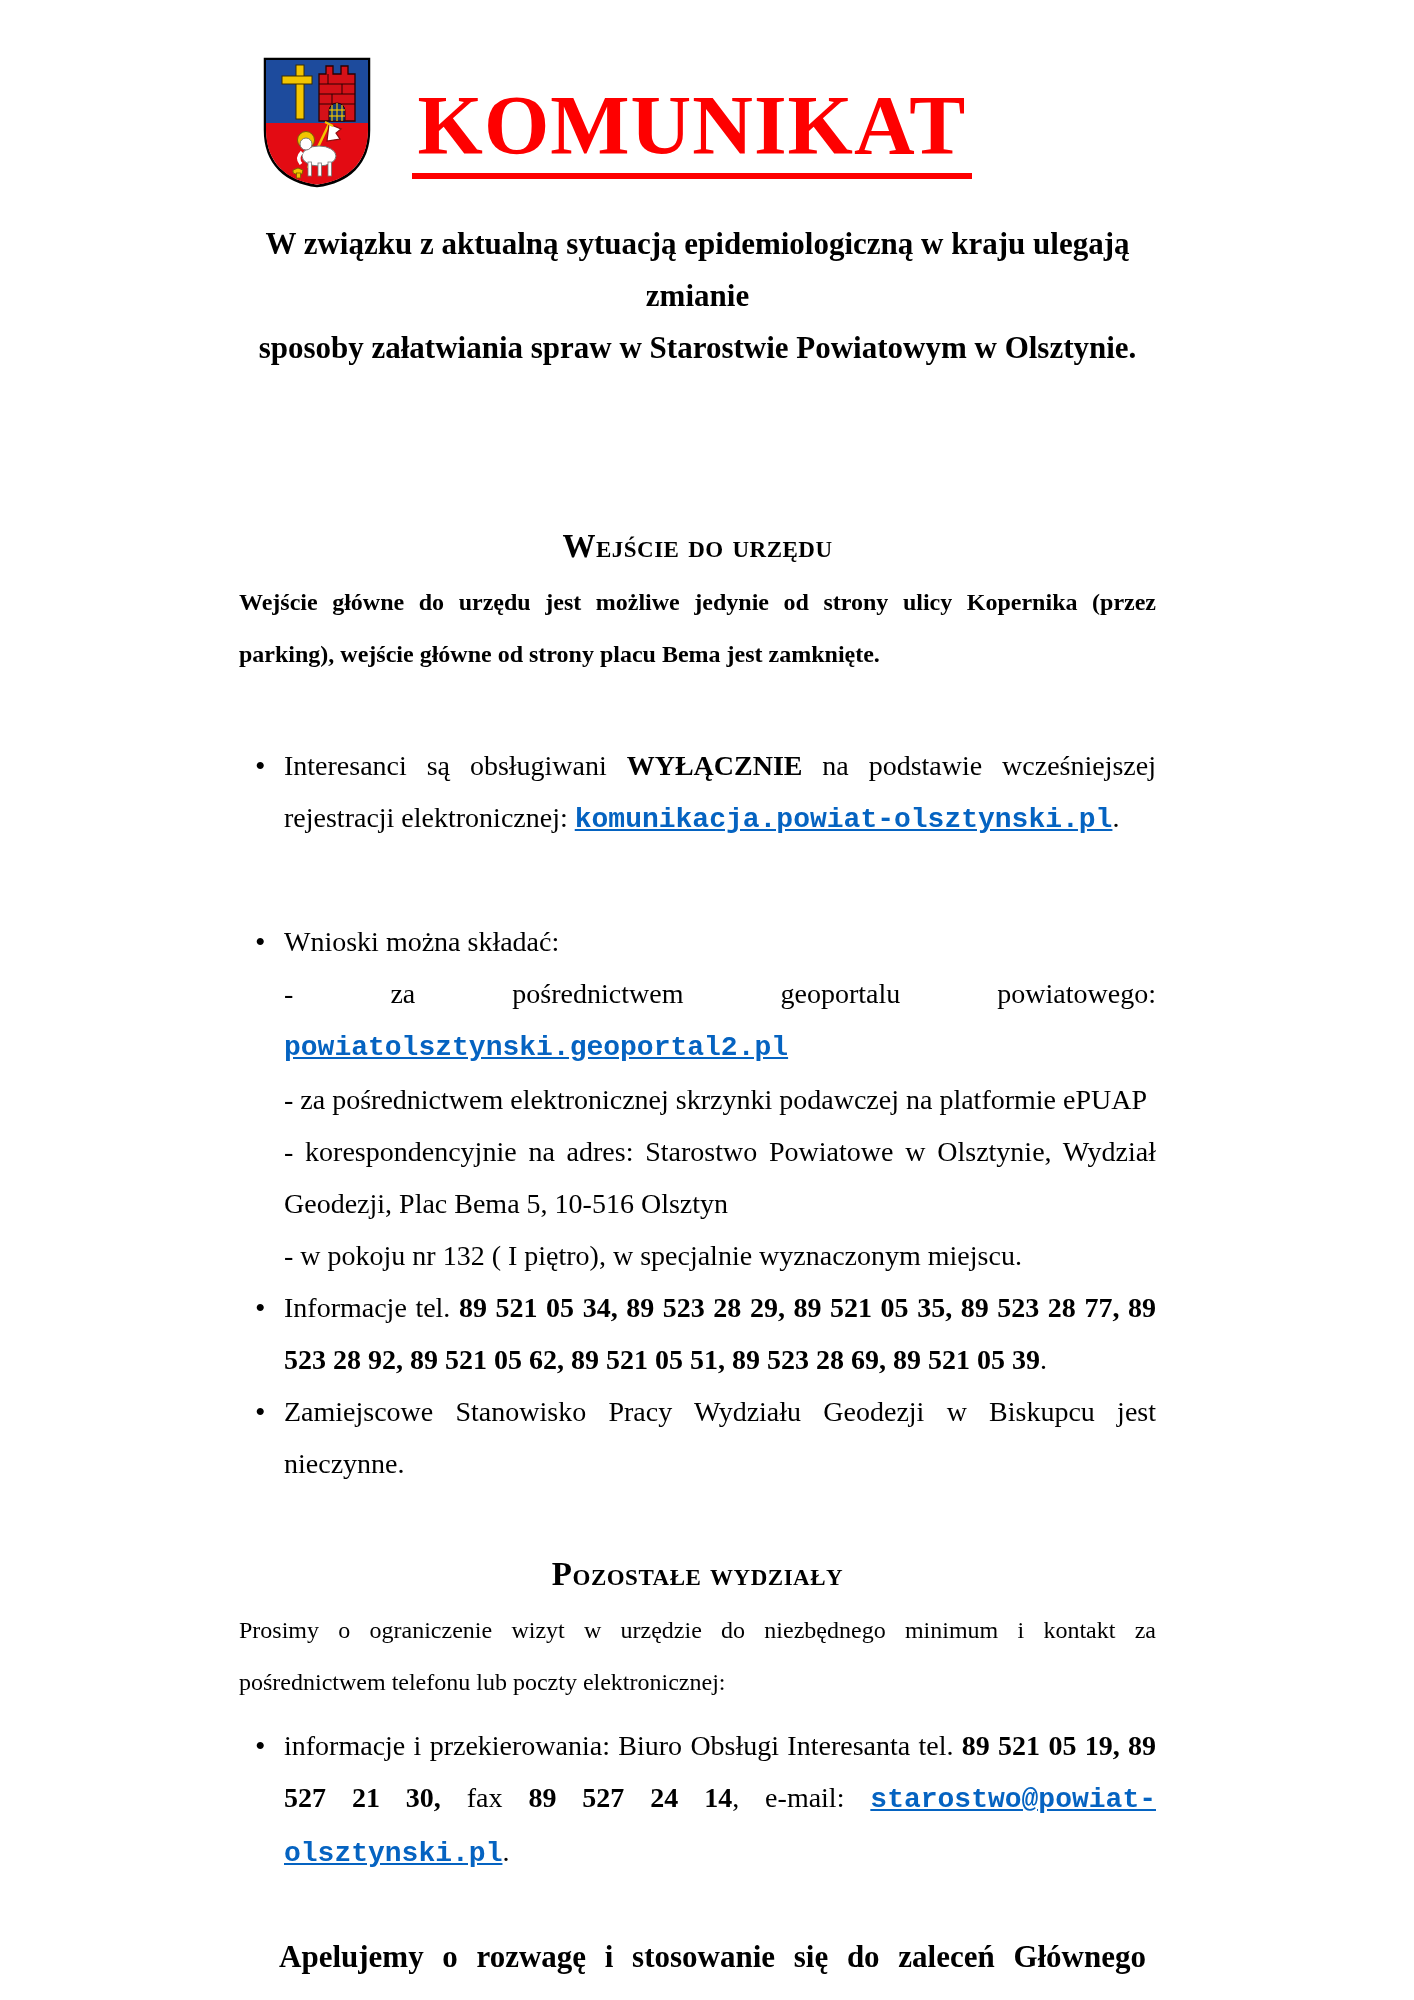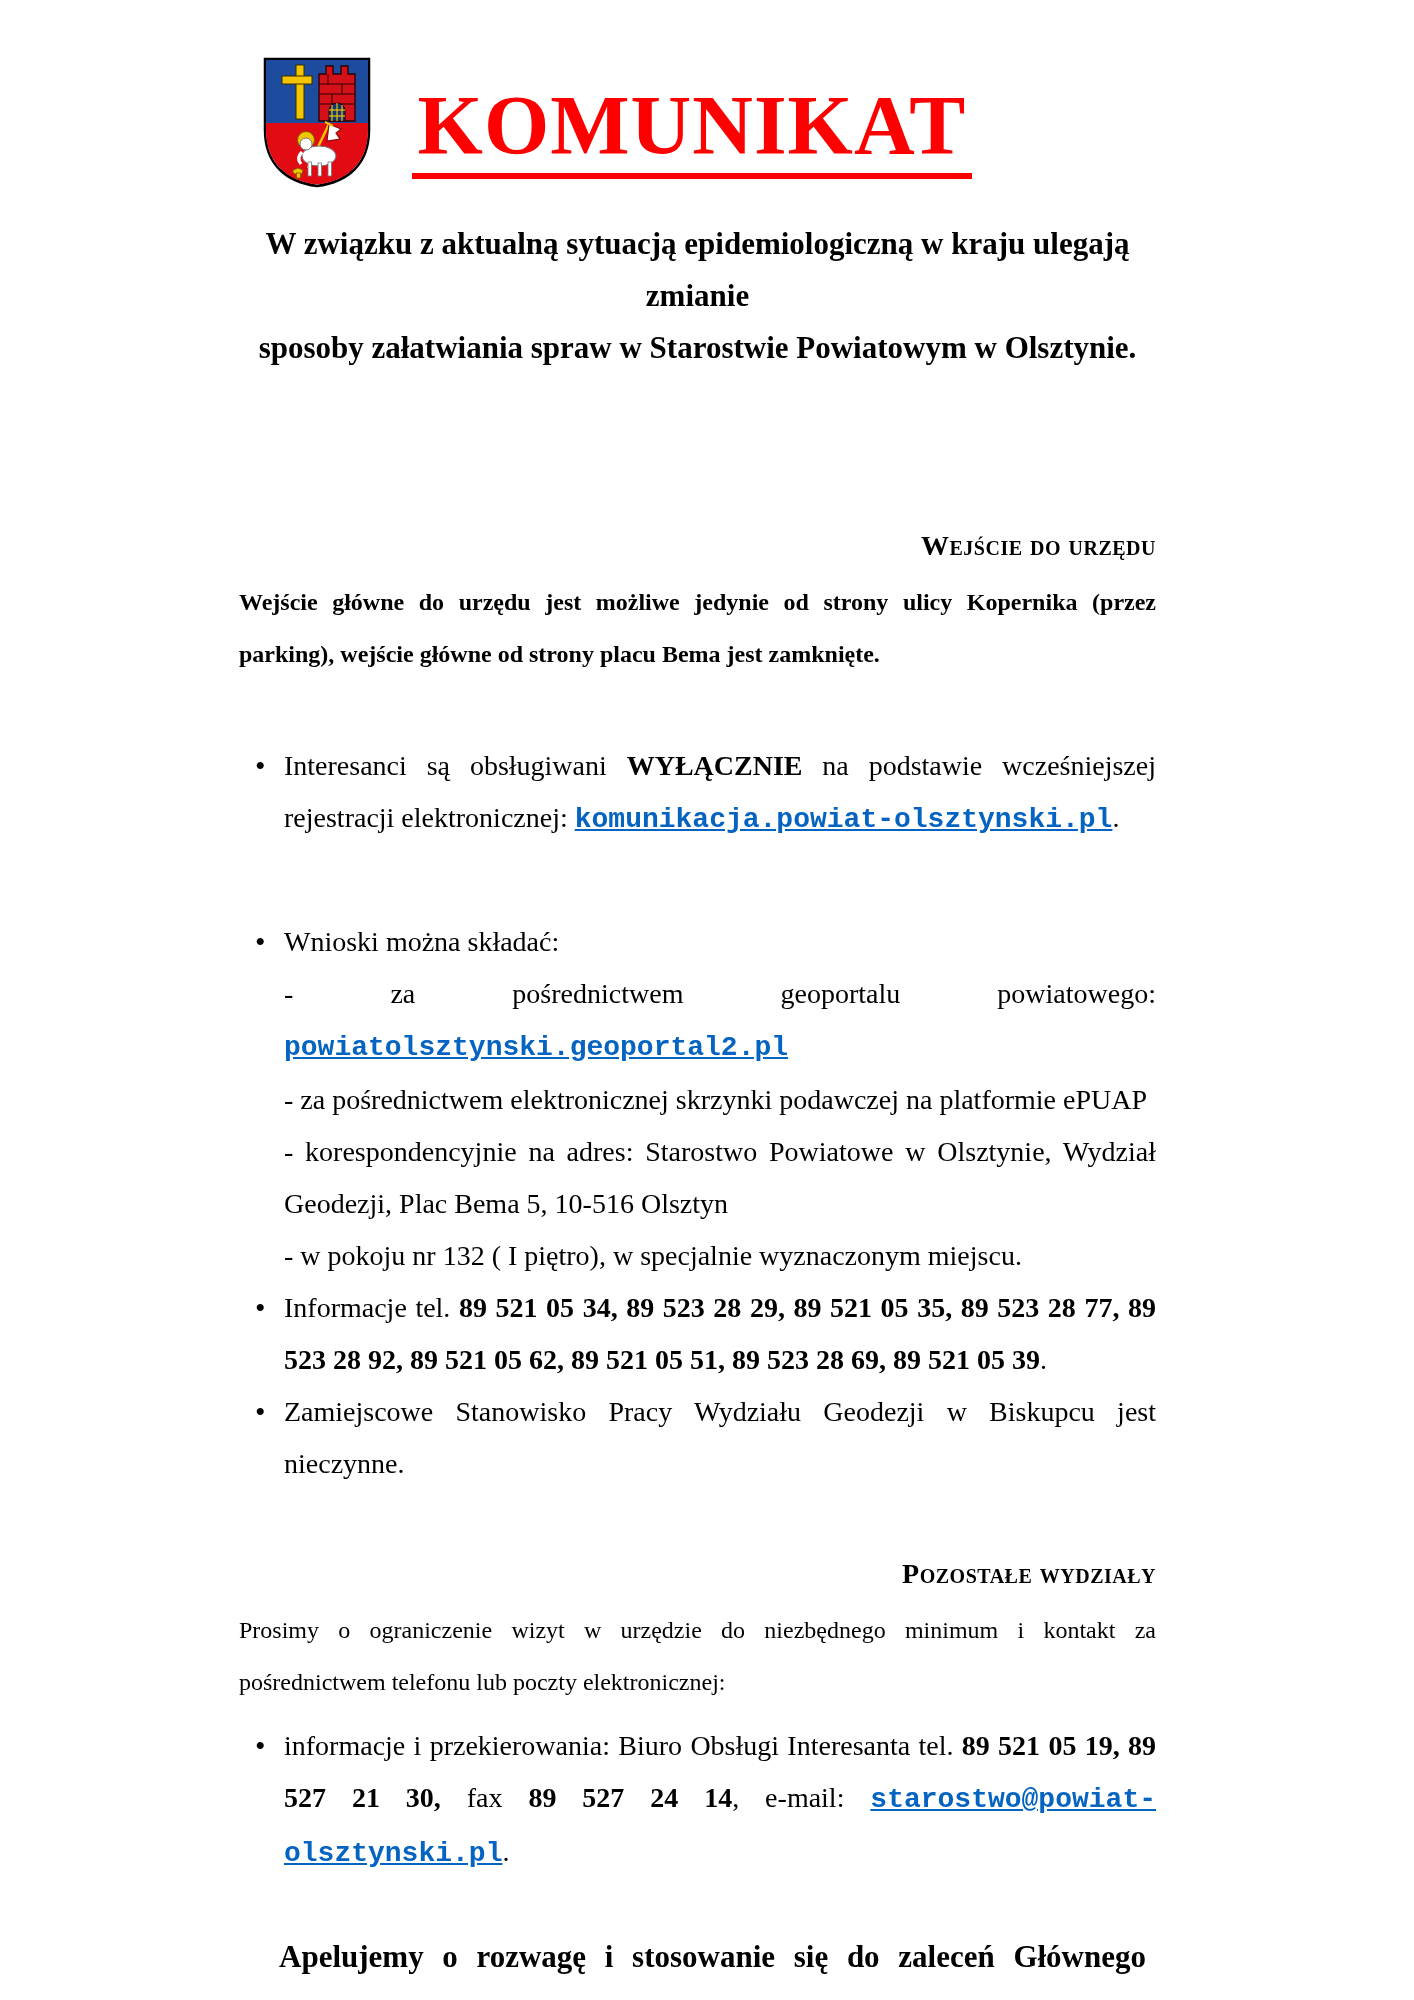--- a/index.html
+++ b/index.html
@@ -34,24 +34,24 @@
     border-bottom:6px solid var(--title-red);
     padding:0 6px 5px 6px;
     letter-spacing:1px;
   }
 
   
   .intro{margin-top:20px;text-align:center;font-weight:bold;font-size:31px;line-height:52px;}
 
   
   .sec-heading{
-    text-align:right;
+    text-align:center;
     font-variant:small-caps;
     font-weight:bold;
-    font-size:28px;
+    font-size:33px;
     line-height:40px;
     letter-spacing:0.5px;
   }
   .section-entry{margin-top:152px;}
   .section-komunikacja{margin-top:60px;}
   .section-geodezja{margin-top:70px;}
   .section-pozostale{margin-top:64px;}
 
   .para{font-size:24px;line-height:52px;text-align:justify;margin-top:10px;}
   .para.bold{font-weight:bold;}

